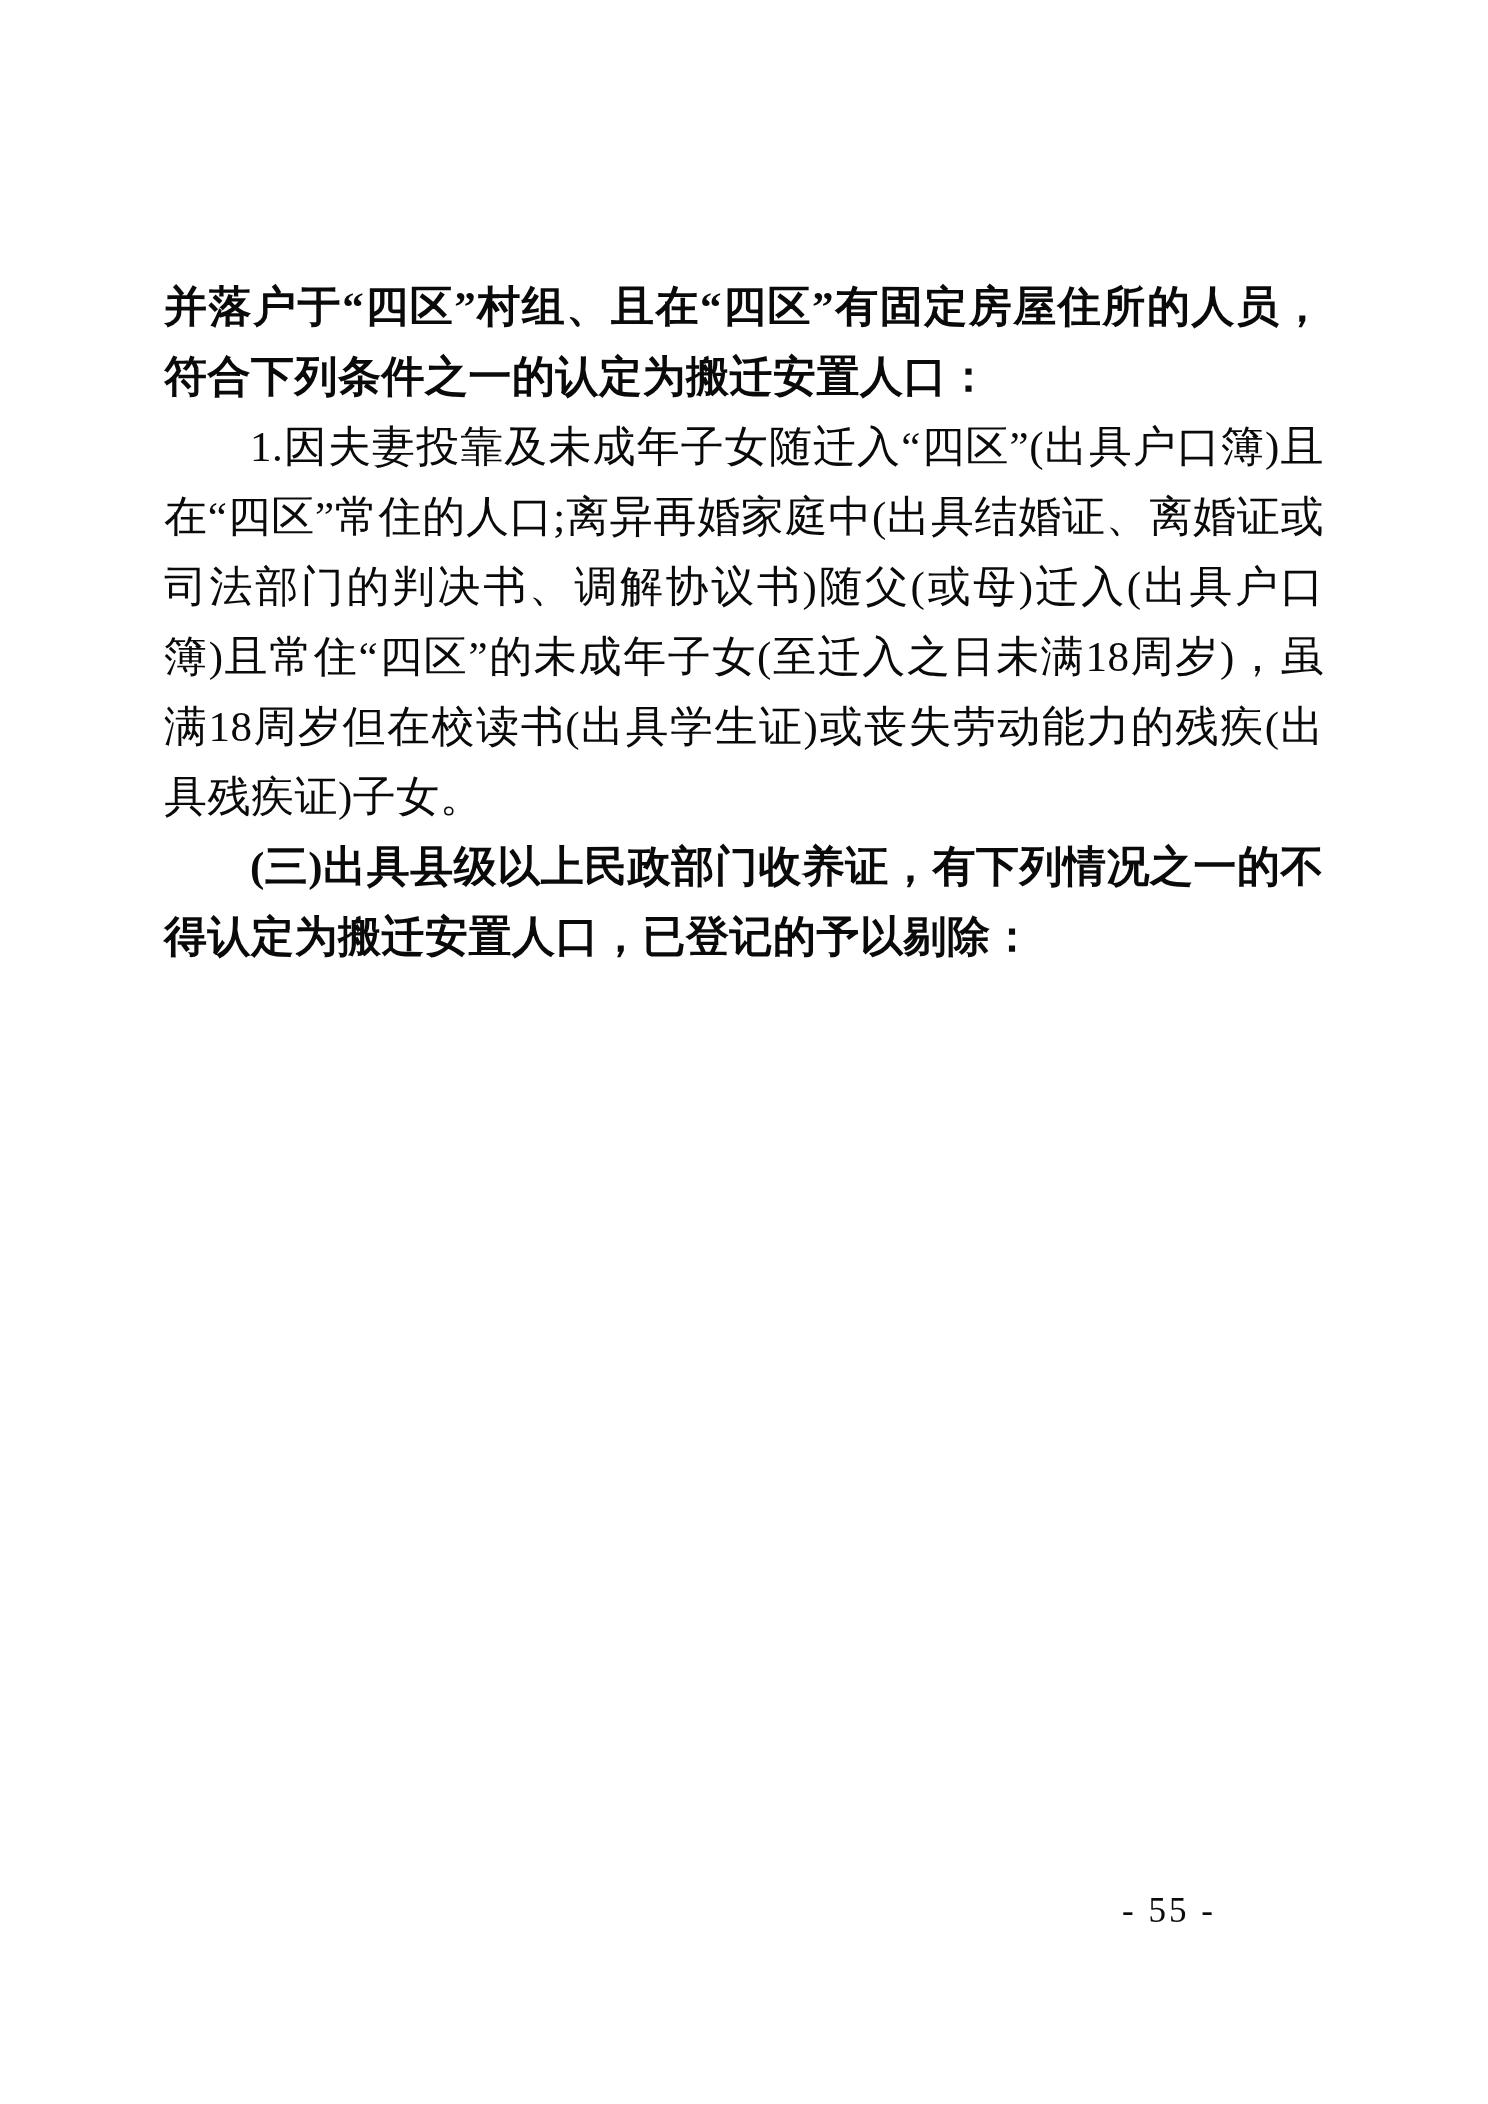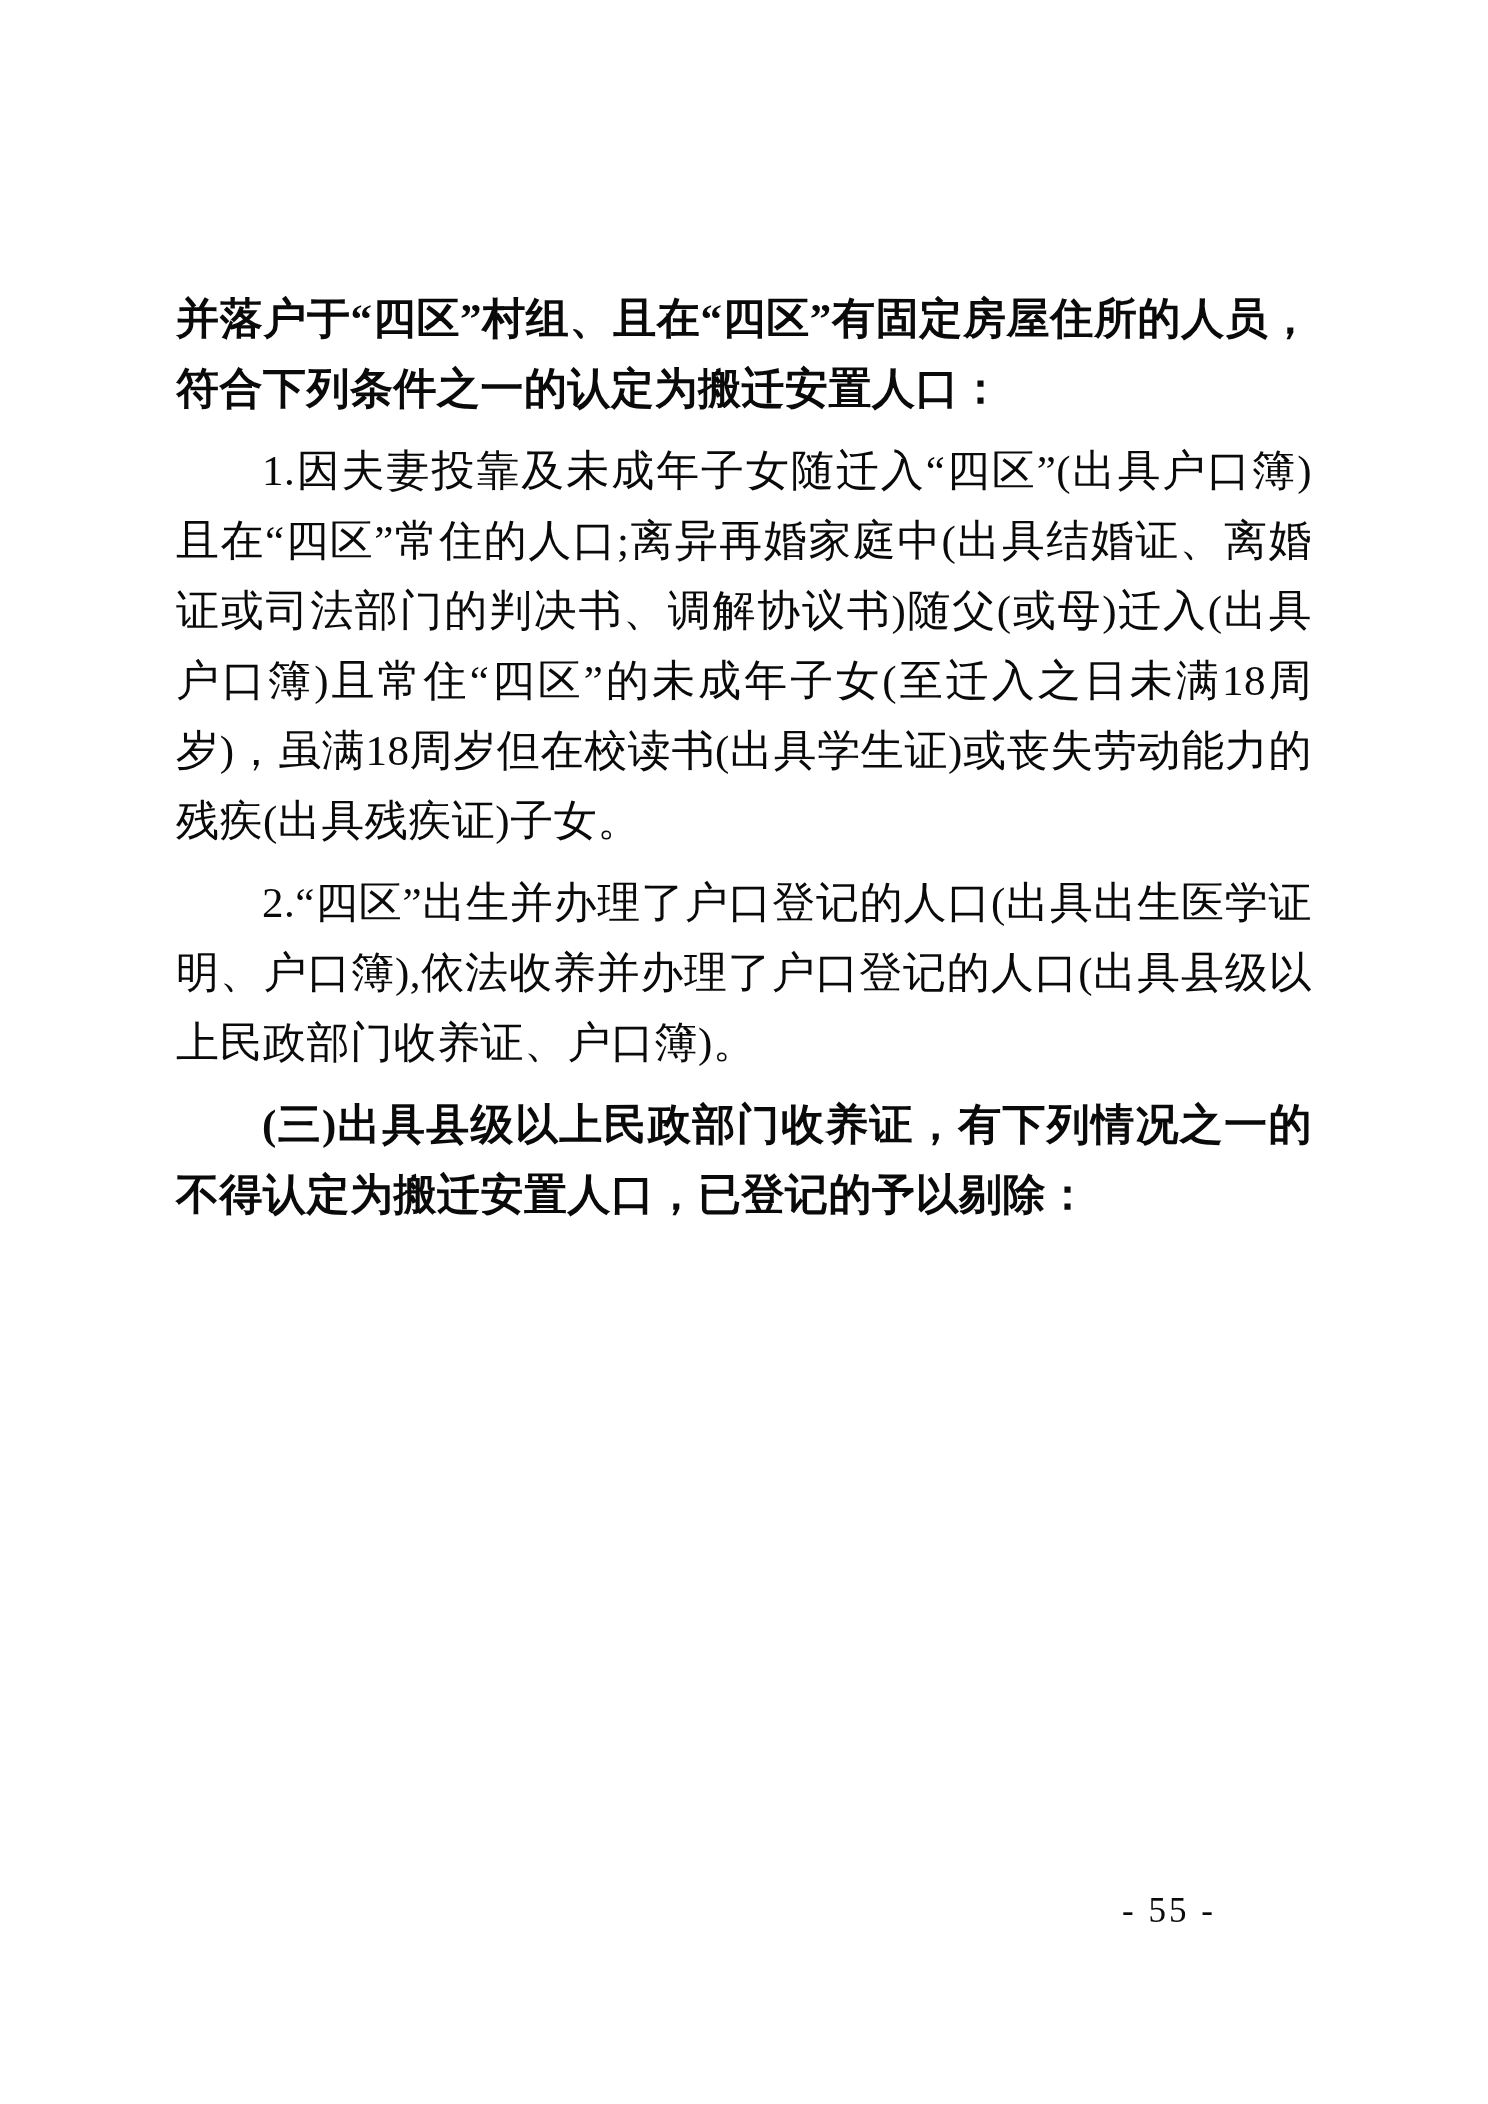--- a/index.html
+++ b/index.html
@@ -26,21 +26,21 @@
     left: 164px;
     top: 272px;
     width: 1160px;
     font-size: 43px;
     line-height: 70px;
     color: #0a0a0a;
     text-align: justify;
     letter-spacing: 0.5px;
   }
   .para {
-    margin: 12px;
+    margin: 0;
     font-weight: normal;
   }
   .para.indent {
     text-indent: 2em;
   }
   .para.bold {
     font-weight: bold;
   }
   .page-number {
     position: absolute;
@@ -53,17 +53,16 @@
     white-space: pre;
   }
 </style>
 </head>
 <body>
 
 <div class="page">
   <div class="text-block" id="paragraph-host">
       <p class="para bold">并落户于“四区”村组、且在“四区”有固定房屋住所的人员，符合下列条件之一的认定为搬迁安置人口：</p>
       <p class="para indent">1.因夫妻投靠及未成年子女随迁入“四区”(出具户口簿)且在“四区”常住的人口;离异再婚家庭中(出具结婚证、离婚证或司法部门的判决书、调解协议书)随父(或母)迁入(出具户口簿)且常住“四区”的未成年子女(至迁入之日未满18周岁)，虽满18周岁但在校读书(出具学生证)或丧失劳动能力的残疾(出具残疾证)子女。</p>
-      <p class="para indent">2.“四区”出生并办理了户口登记的人口(出具出生医学证明、户口簿),依法收养并办理了户口登记的人口(出具县级以上民政部门收养证、户口簿)。</p>
       <p class="para indent bold">(三)出具县级以上民政部门收养证，有下列情况之一的不得认定为搬迁安置人口，已登记的予以剔除：</p>
     </div>
   <div class="page-number">- 55 -</div>
 </div>
 
 </body></html>

